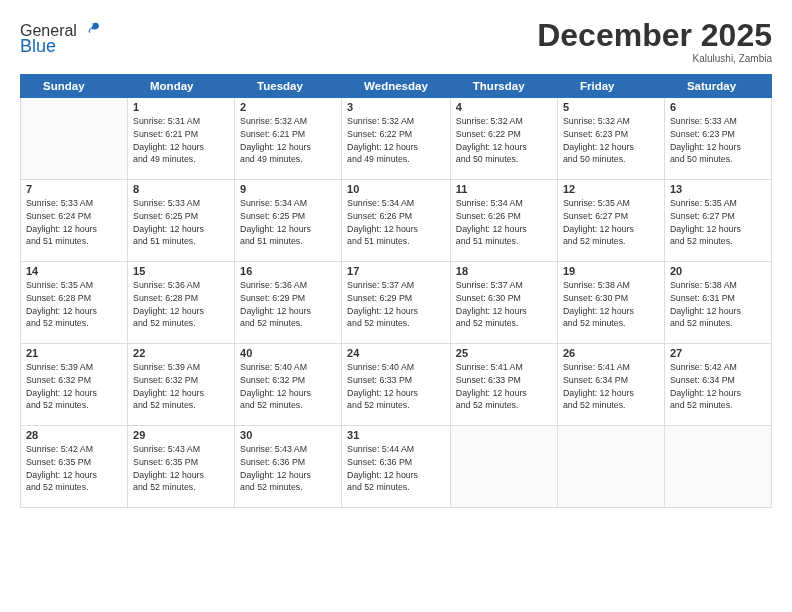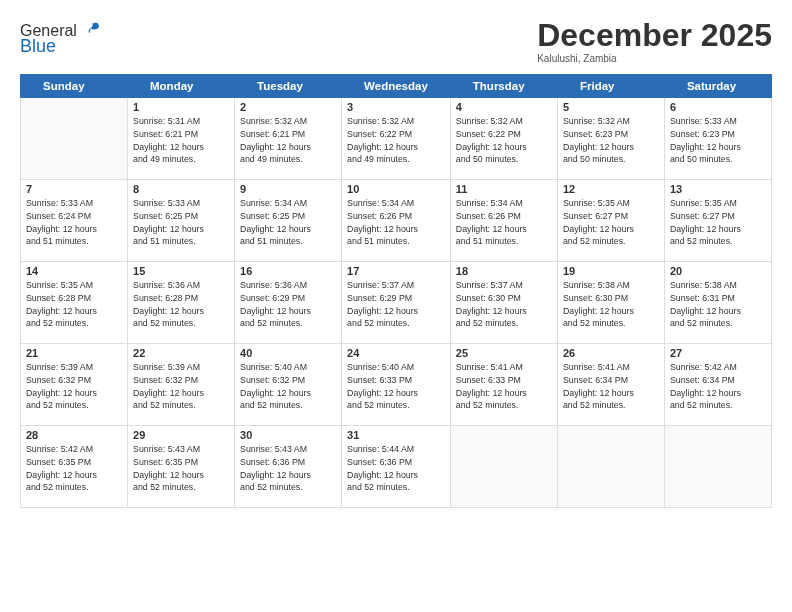--- a/index.html
+++ b/index.html
@@ -27,20 +27,21 @@
       align-items: center;
     }
     .logo-general { color: #333; }
     .logo-blue { color: #1a6bb5; }
     .logo-icon {
       width: 22px;
       height: 22px;
       margin-left: 2px;
     }
     .title-block {
+      text-align: right;
     }
     .month-year {
       font-size: 32px;
       font-weight: bold;
       color: #333;
       line-height: 1.1;
     }
     .location {
       font-size: 10px;
       color: #555;

